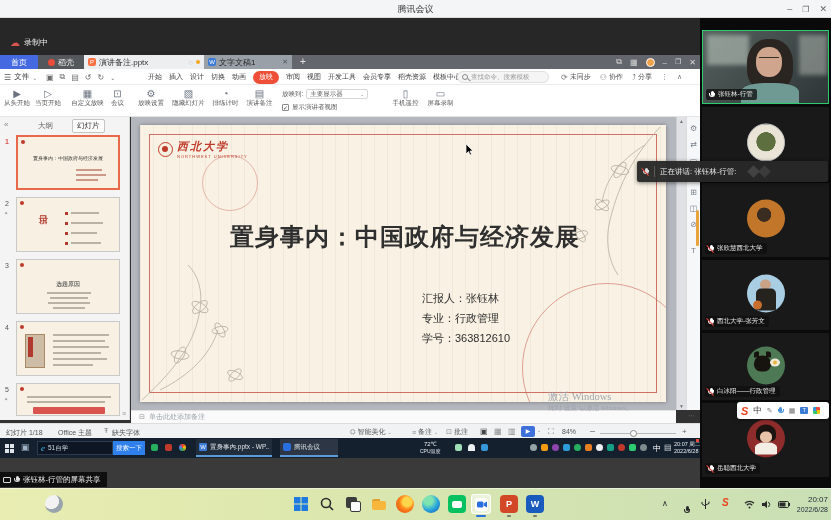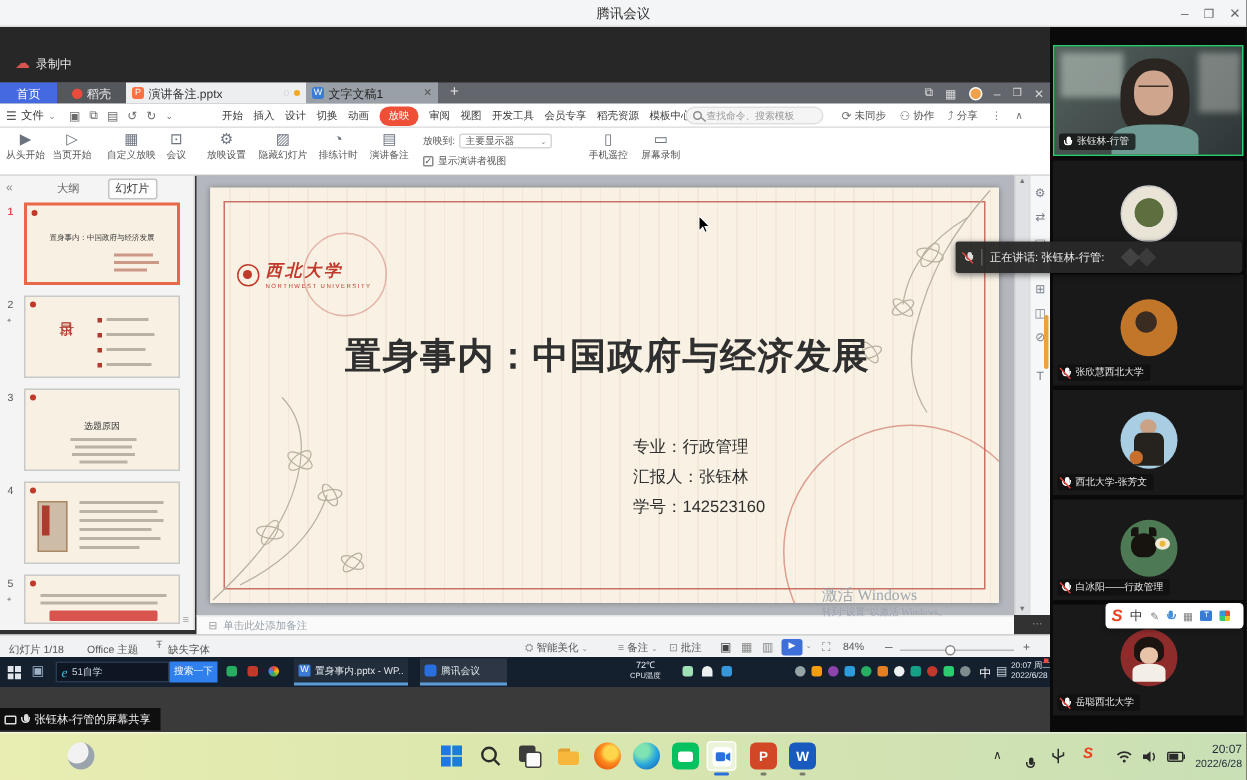--- a/index.html
+++ b/index.html
@@ -292,34 +292,34 @@
       <ellipse cx="60" cy="182" rx="9" ry="4" transform="rotate(30 60 182)"></ellipse>
       <ellipse cx="80" cy="205" rx="8" ry="3.5" transform="rotate(-10 80 205)"></ellipse>
       <ellipse cx="80" cy="205" rx="8" ry="3.5" transform="rotate(60 80 205)"></ellipse>
       <ellipse cx="40" cy="230" rx="9" ry="4" transform="rotate(-60 40 230)"></ellipse>
       <ellipse cx="40" cy="230" rx="9" ry="4" transform="rotate(10 40 230)"></ellipse>
       <ellipse cx="95" cy="250" rx="8" ry="3.5" transform="rotate(25 95 250)"></ellipse>
       <ellipse cx="95" cy="250" rx="8" ry="3.5" transform="rotate(-45 95 250)"></ellipse>
     </g>
   </svg>
 
-  <div class="a row" style="left:18px;top:14px;gap:4px;margin-top:34px;">
+  <div class="a row" style="left:18px;top:14px;gap:4px;">
     <span style="width:15px;height:15px;border:1.5px solid #bf3a2b;border-radius:50%;position:relative;display:inline-block;">
       <span style="position:absolute;left:3px;top:3px;width:6px;height:6px;border-radius:50%;background:#bf3a2b;"></span>
     </span>
     <span>
       <span style="display:block;font-family:'Liberation Serif',serif;font-weight:bold;font-style:italic;font-size:11px;color:#bf3a2b;letter-spacing:2px;">西北大学</span>
       <span style="display:block;font-size:4px;color:#bf3a2b;letter-spacing:1px;">NORTHWEST UNIVERSITY</span>
     </span>
   </div>
   <div class="a" style="left:55px;width:420px;top:96px;text-align:center;font-size:24px;font-weight:600;color:#2f2f2f;letter-spacing:1px;">置身事内：中国政府与经济发展</div>
   <div class="a" style="left:282px;top:163px;font-size:11px;color:#2f2f2f;line-height:20px;">
+    <div>汇报人：张钰林</div>
     <div>专业：行政管理</div>
-    <div>汇报人：张钰林</div>
-    <div>学号：142523160</div>
+    <div>学号：363812610</div>
   </div>
 
   <svg class="a" width="9" height="13" viewBox="0 0 9 13" style="left:325px;top:18px;">
     <path d="M1,1 L1,11 L3.5,8.5 L5,12 L6.5,11.3 L5,8 L8,8 Z" fill="#000" stroke="#fff" stroke-width="0.7"></path>
   </svg>
 </div>
 
 
 <div class="a" style="left:548px;top:390px;z-index:6;font-family:Liberation Serif, serif;">
   <div style="font-size:10.5px;color:rgba(150,158,168,.9);">激活 Windows</div>

